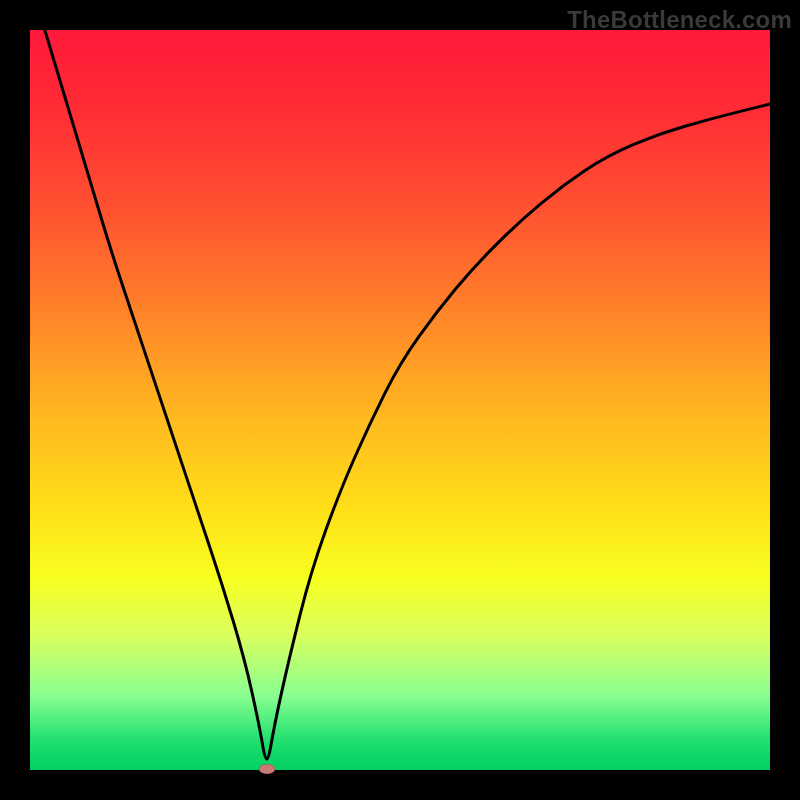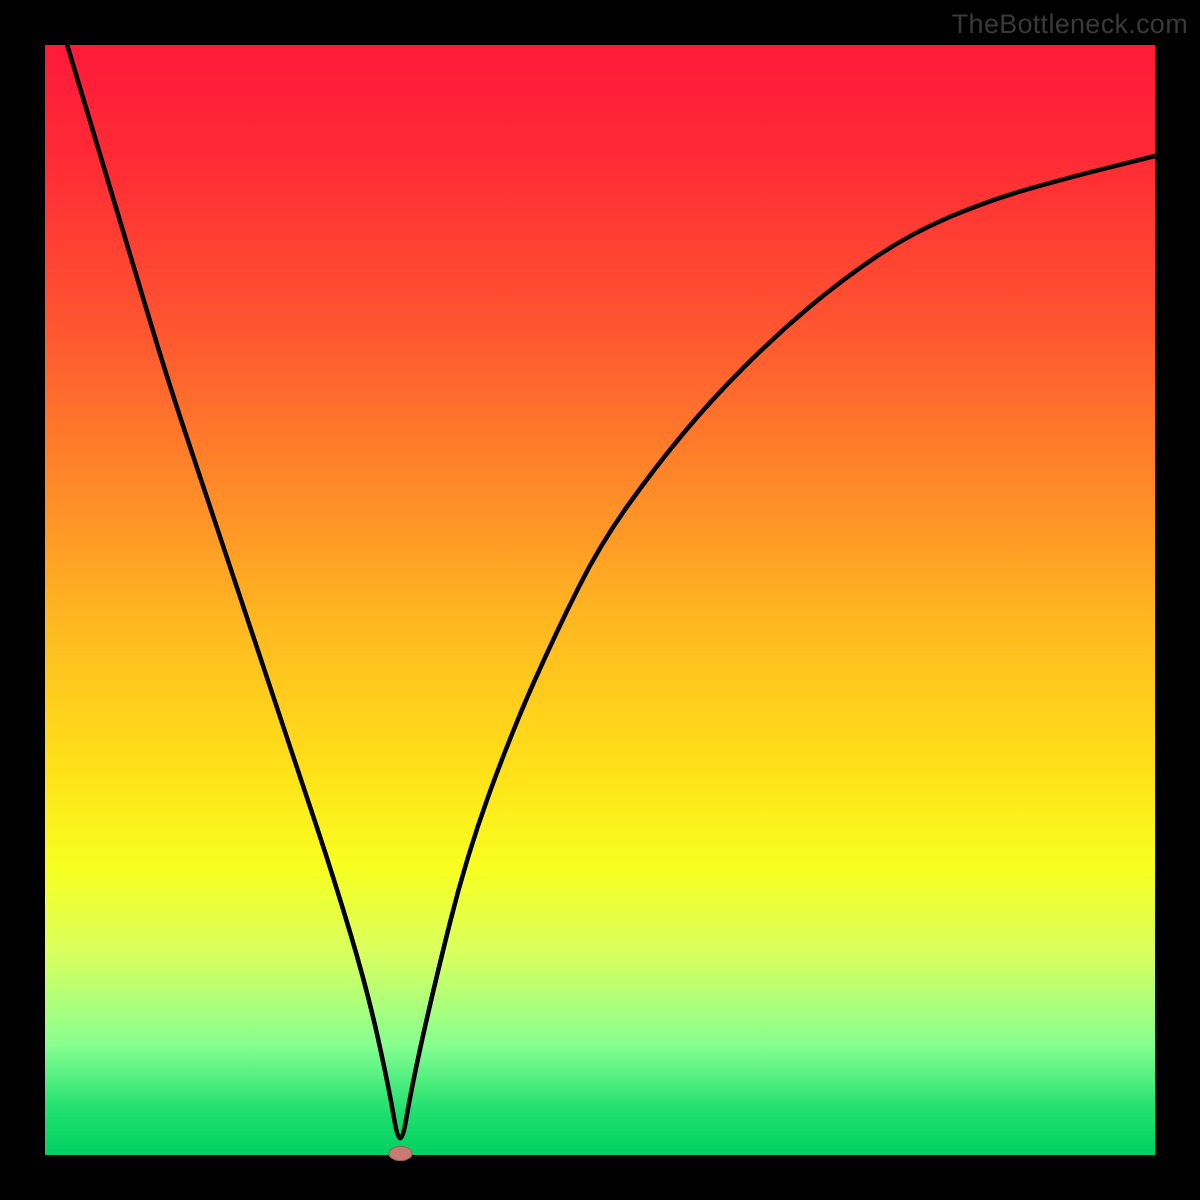--- a/index.html
+++ b/index.html
@@ -22,22 +22,22 @@
       #d8ff60 82%,
       #88ff90 90%,
       #20e070 96%,
       #00d060 100%);
   }
   .watermark {
     position: absolute;
     top: 6px;
     right: 8px;
     color: #3a3a3a;
-    font-size: 18px;
-    font-weight: 400;
+    font-size: 24px;
+    font-weight: 700;
     letter-spacing: 0.2px;
     pointer-events: none;
   }
   svg.curve {
     position: absolute;
     left: 0; top: 0;
     width: 740px; height: 740px;
     overflow: visible;
   }
   .min-dot {

